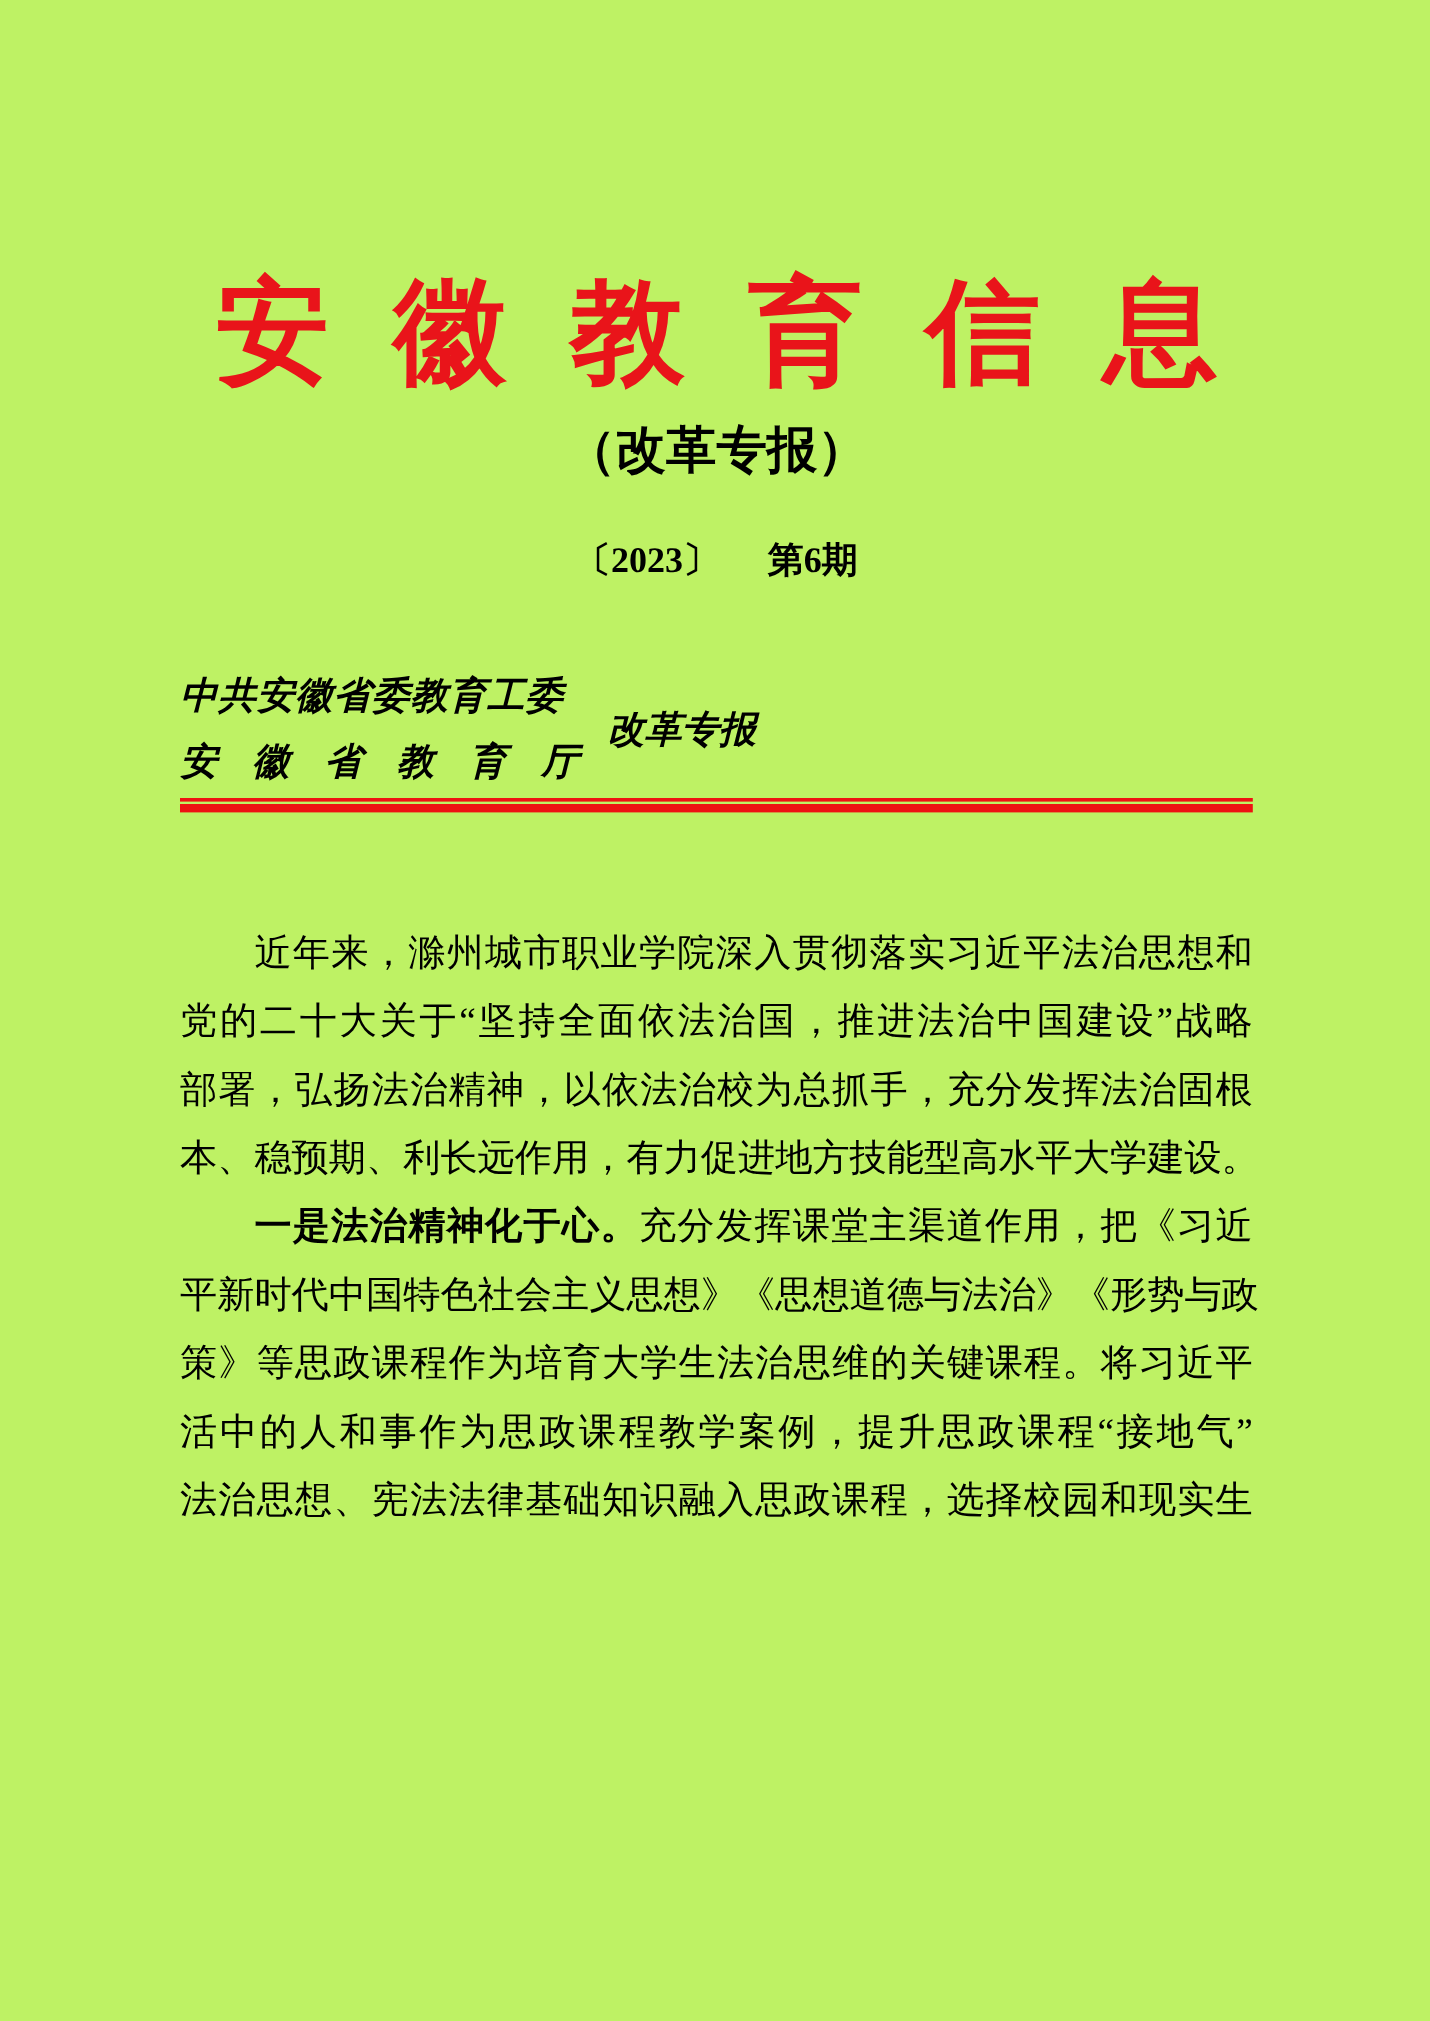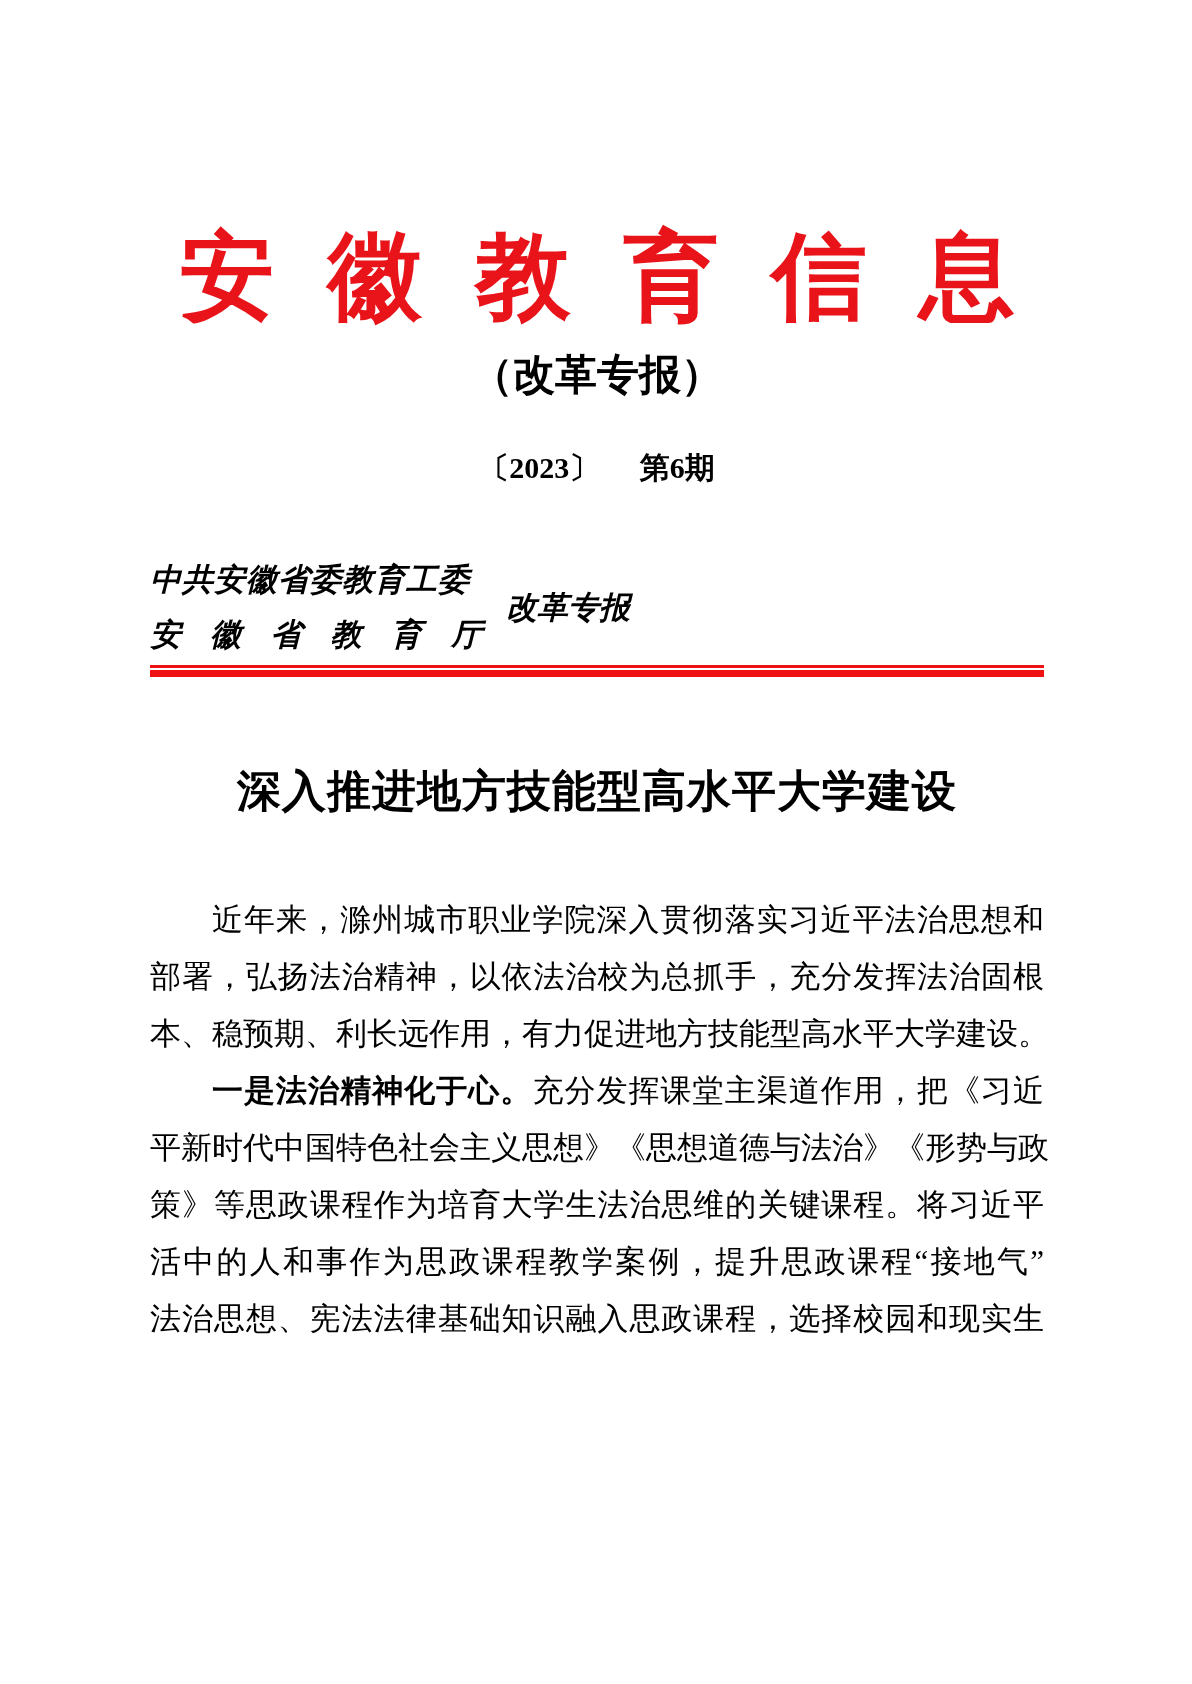--- a/index.html
+++ b/index.html
@@ -5,21 +5,21 @@
   html, body {
     margin: 0;
     padding: 0;
     background: #e8e8e8;
   }
   .page {
     position: relative;
     width: 1192px;
     height: 1684px;
     margin: 0 auto;
-    background: #ffffff;
+    background: #bef264;
     box-sizing: border-box;
     padding: 0 148px 0 150px;
     overflow: hidden;
     font-family: "Liberation Serif", "DejaVu Serif", serif;
     color: #000;
   }
 
   
   .masthead {
     margin-top: 228px;
@@ -141,25 +141,25 @@
     <div class="department">改革专报</div>
   </div>
 
   <div class="red-divider">
     <div class="rule-thin" style="background: rgb(238, 18, 18);"></div>
     <div class="rule-gap"></div>
     <div class="rule-thick" style="background: rgb(238, 18, 18);"></div>
   </div>
 
   <div class="article-title">
-    <div>深入推进地方技能型高水平大学建设</div>
   </div>
 
   <div class="article-body">
       <div class="body-line indent"><span>近年来，滁州城市职业学院深入贯彻落实习近平法治思想和</span></div>
+      <div class="body-line"><span>党的二十大关于“坚持全面依法治国，推进法治中国建设”战略</span></div>
       <div class="body-line"><span>部署，弘扬法治精神，以依法治校为总抓手，充分发挥法治固根</span></div>
       <div class="body-line"><span>本、稳预期、利长远作用，有力促进地方技能型高水平大学建设。</span></div>
       <div class="body-line indent"><span class="bold">一是法治精神化于心。</span><span>充分发挥课堂主渠道作用，把《习近</span></div>
       <div class="body-line"><span>平新时代中国特色社会主义思想》《思想道德与法治》《形势与政</span></div>
       <div class="body-line"><span>策》等思政课程作为培育大学生法治思维的关键课程。将习近平</span></div>
       <div class="body-line"><span>活中的人和事作为思政课程教学案例，提升思政课程“接地气”</span></div>
       <div class="body-line"><span>法治思想、宪法法律基础知识融入思政课程，选择校园和现实生</span></div>
     </div>
 
 </div>

